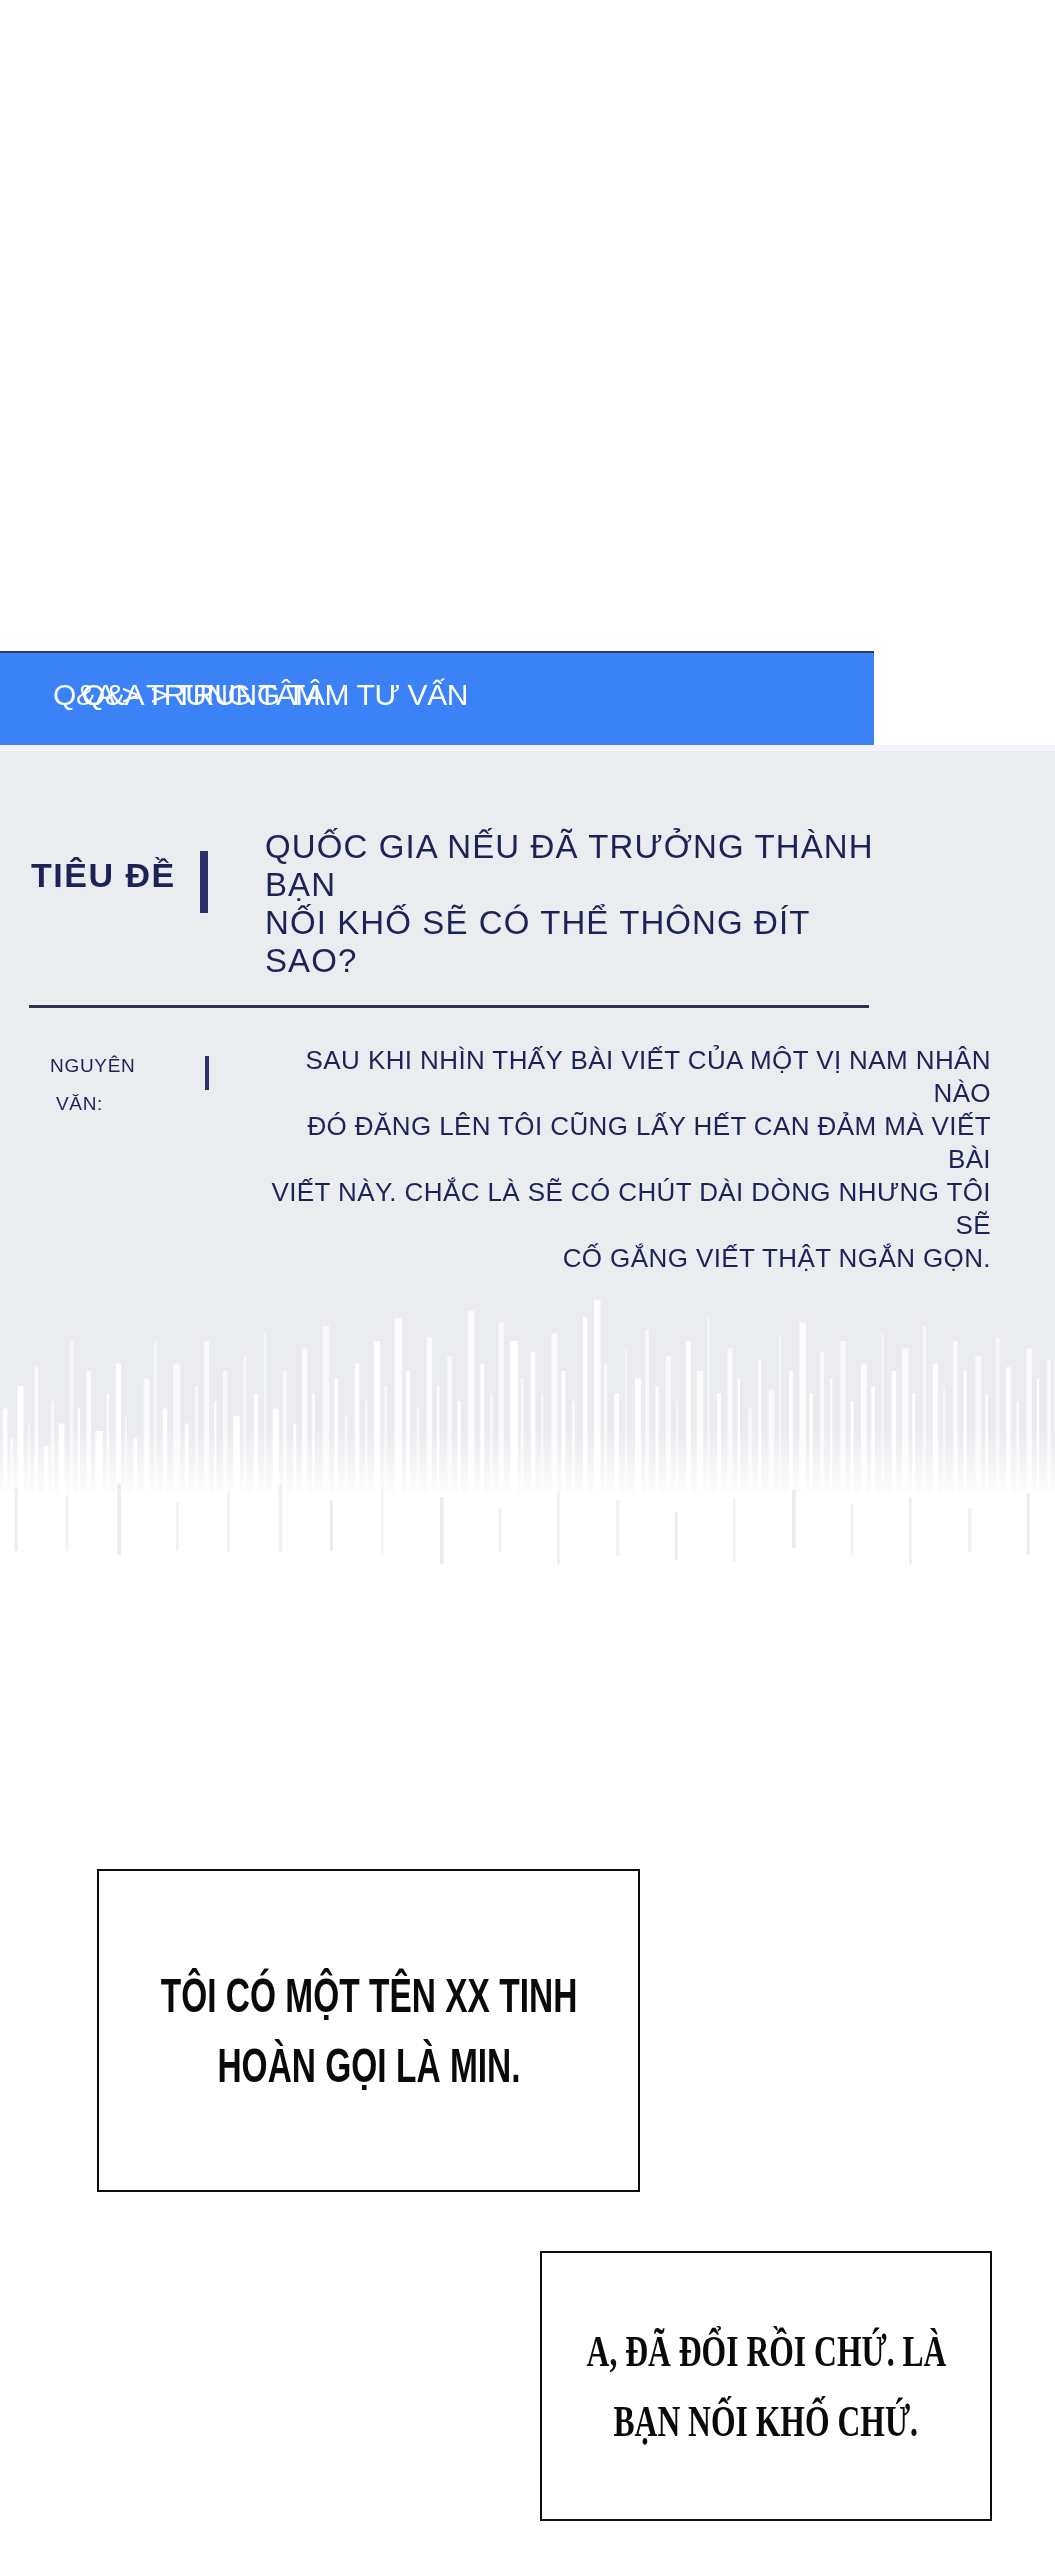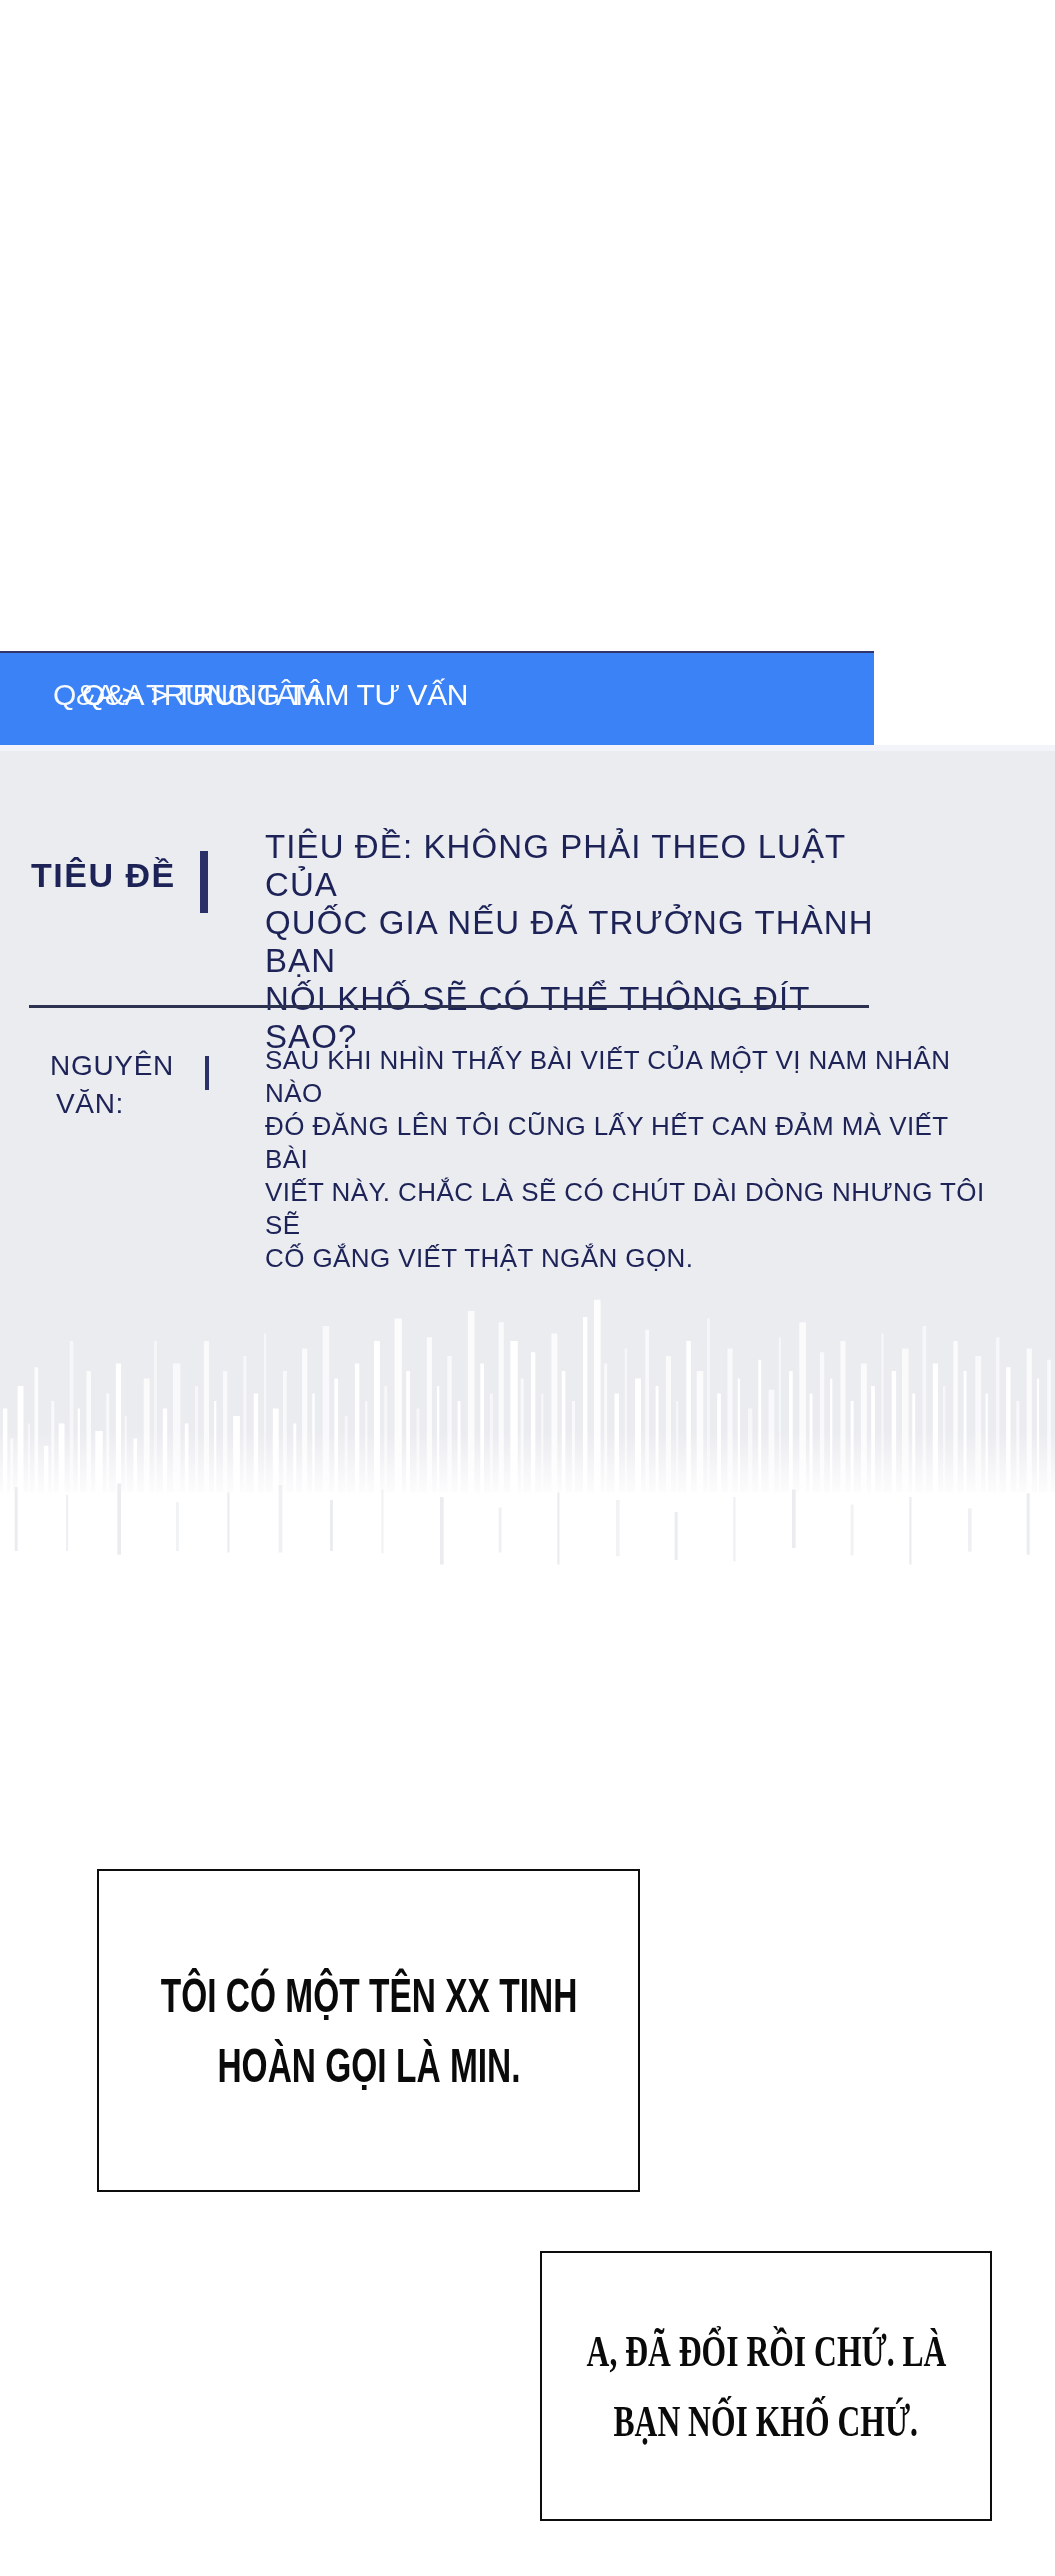--- a/index.html
+++ b/index.html
@@ -30,28 +30,28 @@
     position:absolute;left:31px;top:856px;font-size:34px;font-weight:600;
     letter-spacing:1.5px;color:#1d2357;white-space:nowrap;
   }
   .vbar-thick{position:absolute;left:200px;top:851px;width:8px;height:62px;background:#2b3168;}
   .title-text{
     position:absolute;left:265px;top:828px;width:645px;
     font-size:33px;line-height:38px;letter-spacing:1.1px;color:#1d2357;font-weight:500;
   }
   .divider{position:absolute;left:29px;top:1005px;width:840px;height:2.9px;background:#2c3150;}
   .orig-label{
-    position:absolute;left:50px;top:1047px;font-size:28px;line-height:38px;
+    position:absolute;left:50px;top:1047px;font-size:19px;line-height:38px;
     letter-spacing:0.7px;color:#1d2357;font-weight:500;
   }
   .orig-label .l2{padding-left:5.9px;}
   .vbar-thin{position:absolute;left:205px;top:1056px;width:3.7px;height:34px;background:#2b3168;}
   .body-text{
     position:absolute;left:265px;top:1044px;width:726px;
-    font-size:26px;line-height:33px;letter-spacing:0.4px;color:#1d2357;font-weight:500;
+    font-size:26px;line-height:33px;letter-spacing:0.4px;color:#1d2357;font-weight:500;text-align:right;
   }
   
   .transition{position:absolute;left:0;top:1296px;width:1056px;height:270px;}
   .transition svg{display:block;width:100%;height:100%;}
   
   .dlg{
     position:absolute;background:#ffffff;border:2.9px solid #0d0d0d;box-sizing:border-box;
     display:flex;flex-direction:column;align-items:center;justify-content:center;
   }
   .dlg-1{left:97px;top:1869px;width:543px;height:323px;}
@@ -73,21 +73,20 @@
     <div class="crumb ghost">Q&amp;A &gt; TRUNG TÂM</div>
     <div class="crumb main">Q&amp;A &gt; TRUNG TÂM TƯ VẤN</div>
   </div>
   <div class="banner-strip"></div>
 
   <div class="gray-zone"></div>
 
   <div class="title-label">TIÊU ĐỀ</div>
   <div class="vbar-thick"></div>
   <div class="title-text">
-    <div>TIÊU ĐỀ: KHÔNG PHẢI THEO LUẬT CỦA</div>
     <div>QUỐC GIA NẾU ĐÃ TRƯỞNG THÀNH BẠN</div>
     <div>NỐI KHỐ SẼ CÓ THỂ THÔNG ĐÍT SAO?</div>
   </div>
 
   <div class="divider"></div>
 
   <div class="orig-label">
     <div>NGUYÊN</div>
     <div class="l2">VĂN:</div>
   </div>

